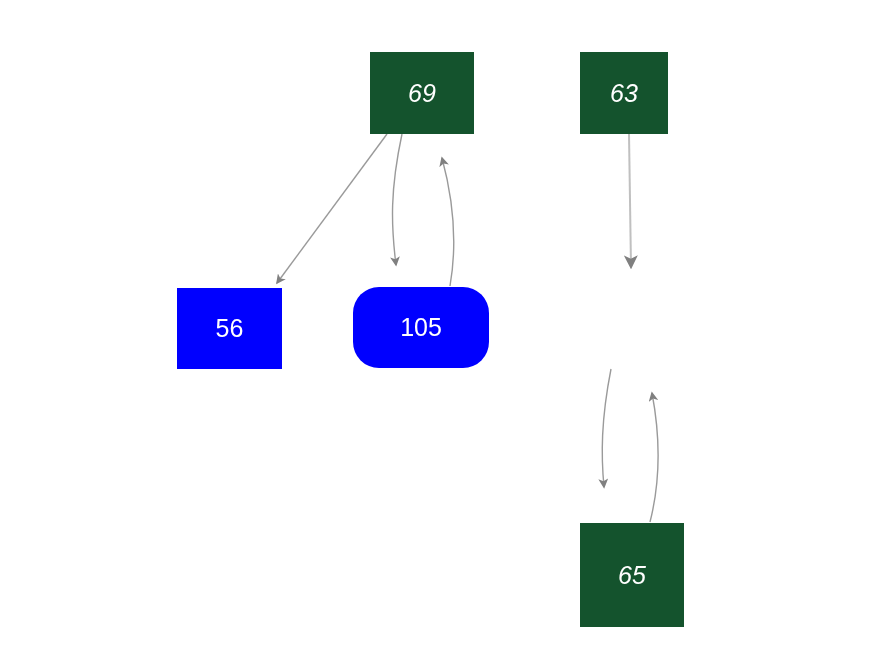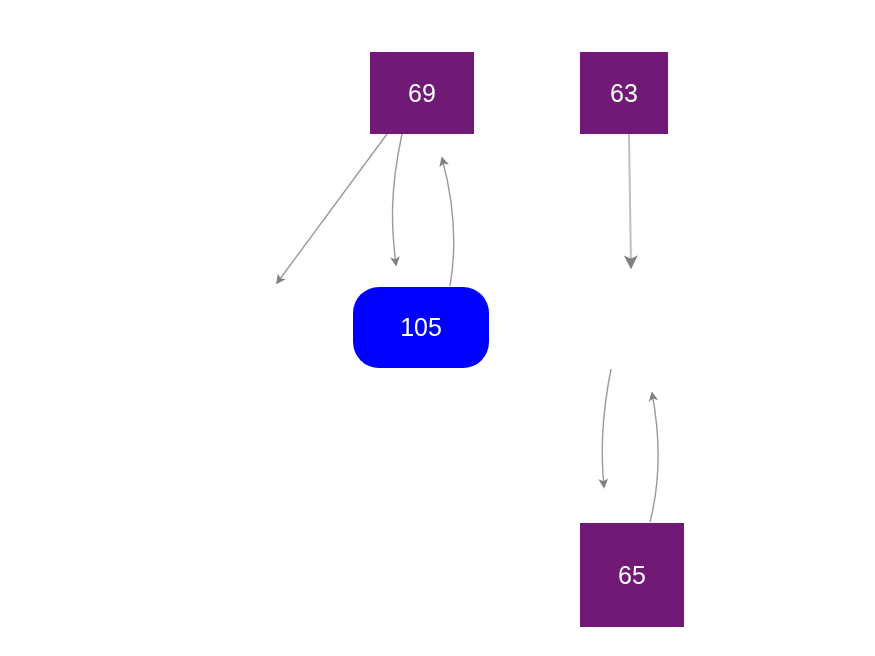--- a/index.html
+++ b/index.html
@@ -31,21 +31,21 @@
     justify-content: center;
     box-sizing: border-box;
     color: #ffffff;
     font-size: 25px;
     font-family: "Liberation Sans", sans-serif;
     font-weight: normal;
     line-height: 1;
     letter-spacing: 0px;
     user-select: none;
   }
-  .node-red  { background: #701a75; }
+  .node-red  { background: #14532d; font-style: italic; }
   .node-blue { background: #0000FF; }
   .node-label { pointer-events: none; }
 </style>
 </head>
 <body>
 
 <div id="canvas">
 
   <svg id="edge-layer" viewBox="0 0 875 656" xmlns="http://www.w3.org/2000/svg">
     <defs>
@@ -80,20 +80,23 @@
   </svg>
 
   <div class="graph-node node-red" style="left:370px; top:52px;  width:104px; height:82px;">
     <span class="node-label">69</span>
   </div>
 
   <div class="graph-node node-red" style="left:580px; top:52px;  width:88px; height:82px;">
     <span class="node-label">63</span>
   </div>
 
+  <div class="graph-node node-blue" style="left:177px; top:288px; width:105px; height:81px;">
+    <span class="node-label">56</span>
+  </div>
 
   <div class="graph-node node-blue" style="left:353px; top:287px; width:136px; height:81px;border-radius:26px;">
     <span class="node-label">105</span>
   </div>
 
 
   <div class="graph-node node-red" style="left:580px; top:523px; width:104px; height:104px;">
     <span class="node-label">65</span>
   </div>
 

